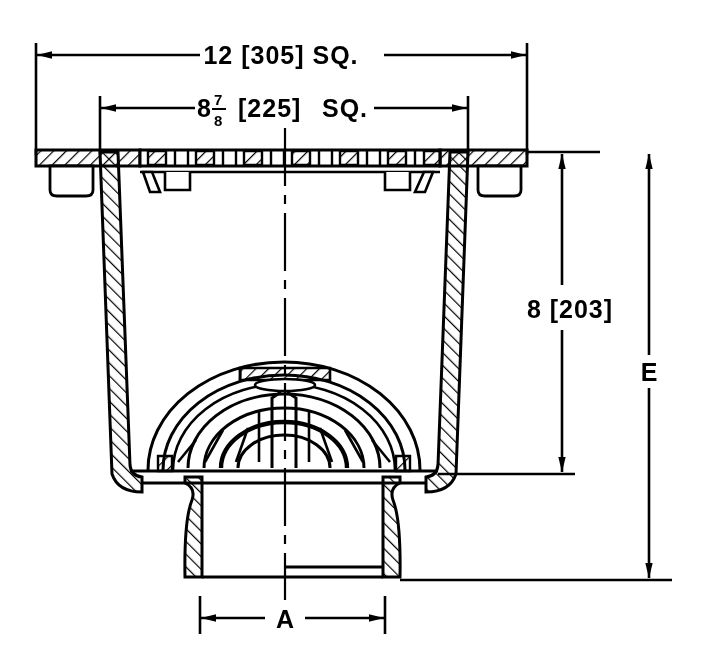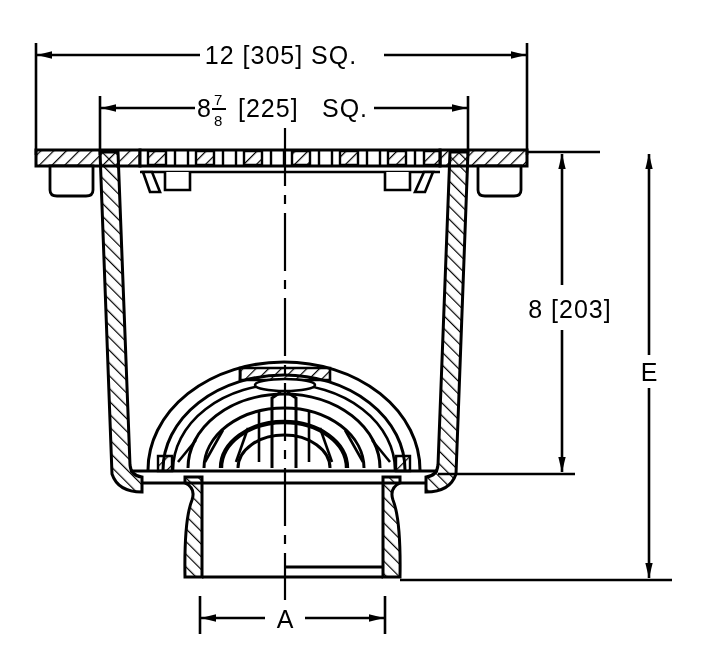--- a/index.html
+++ b/index.html
@@ -1,18 +1,18 @@
 <!DOCTYPE html>
 <html><head>
 <meta charset="utf-8">
 <style>
   html,body{margin:0;padding:0;background:#ffffff;}
   body{width:702px;height:658px;overflow:hidden;
        font-family:"Liberation Sans", sans-serif;}
-  #stage{position:relative;width:702px;height:538px;background:#fff;}
+  #stage{position:relative;width:702px;height:538px;background:#fff;font-weight:bold;}
   svg{display:block;}
   .dimtext{font-family:"Liberation Sans", sans-serif;font-size:25px;fill:#000;
            letter-spacing:1px;}
   .fracnum{font-family:"Liberation Sans", sans-serif;font-size:15px;fill:#000;}
   .lbl{font-family:"Liberation Sans", sans-serif;font-size:25px;fill:#000;}
 </style>
 </head>
 <body>
 
 <div id="stage">

